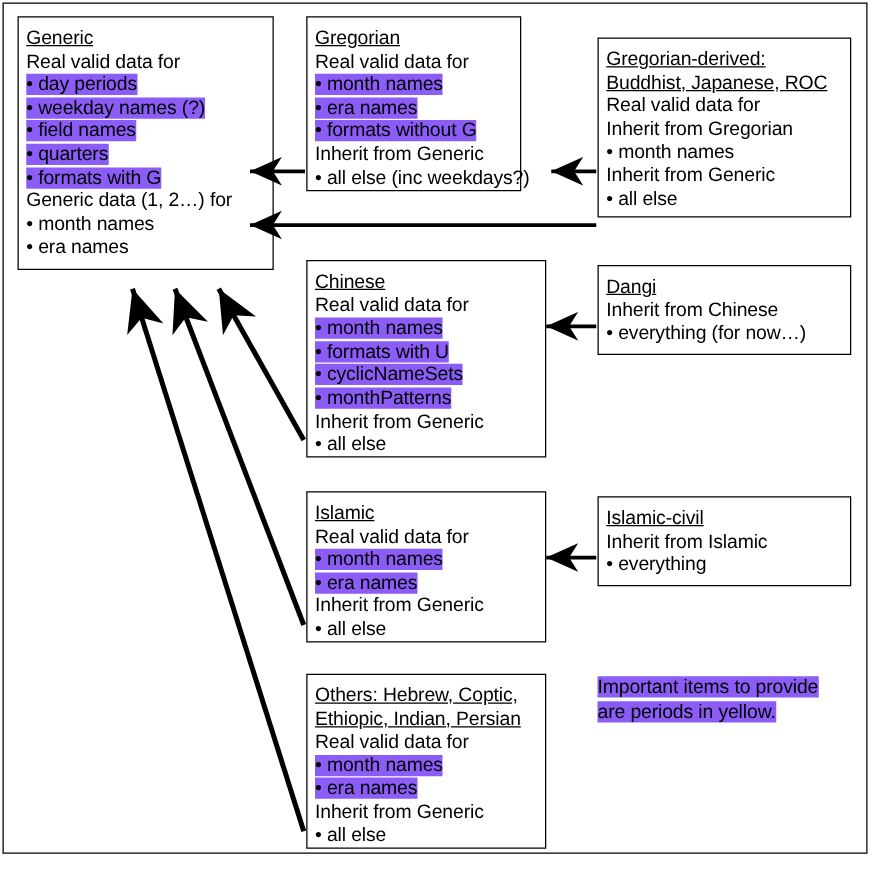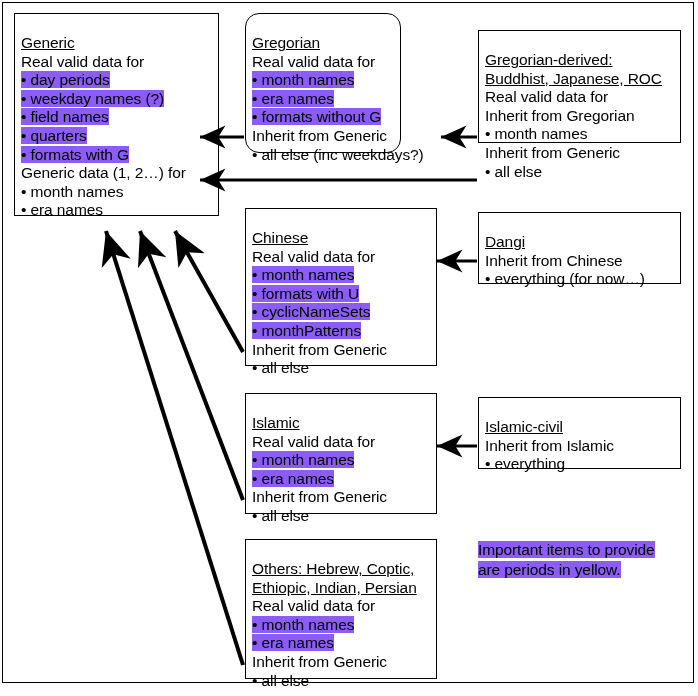--- a/index.html
+++ b/index.html
@@ -24,21 +24,21 @@
     width: 692px;
     height: 681px;
     border: 1.5px solid #000000;
     box-sizing: border-box;
   }
   .box {
     position: absolute;
     border: 1.5px solid #000000;
     box-sizing: border-box;
     background: #ffffff;
-    padding: 20px 5px 4px 6px;
+    padding: 8px 5px 4px 6px;
     z-index: 3;
   }
   .line {
     font-size: 15.5px;
     line-height: 18.6px;
     color: #000000;
     white-space: nowrap;
     letter-spacing: -0.1px;
   }
   .line.hdr {
@@ -120,31 +120,31 @@
     <div class="line"><span class="hl">• day periods</span></div>
     <div class="line"><span class="hl">• weekday names (?)</span></div>
     <div class="line"><span class="hl">• field names</span></div>
     <div class="line"><span class="hl">• quarters</span></div>
     <div class="line"><span class="hl">• formats with G</span></div>
     <div class="line"><span>Generic data (1, 2…) for</span></div>
     <div class="line"><span>• month names</span></div>
     <div class="line"><span>• era names</span></div>
   </div>
 
-  <div class="box" style="left:245px; top:13px; width:156px; height:140px;border-radius:14px;">
+  <div class="box" style="left:245px; top:13px; width:172px; height:140px;">
     <div class="line hdr">Gregorian</div>
     <div class="line"><span>Real valid data for</span></div>
     <div class="line"><span class="hl">• month names</span></div>
     <div class="line"><span class="hl">• era names</span></div>
     <div class="line"><span class="hl">• formats without G</span></div>
     <div class="line"><span>Inherit from Generic</span></div>
     <div class="line"><span>• all else (inc weekdays?)</span></div>
   </div>
 
-  <div class="box" style="left:478px; top:30px; width:203px; height:113px;">
+  <div class="box" style="left:478px; top:30px; width:203px; height:144px;">
     <div class="line hdr">Gregorian-derived:</div>
     <div class="line hdr">Buddhist, Japanese, ROC</div>
     <div class="line"><span>Real valid data for</span></div>
     <div class="line"><span>Inherit from Gregorian</span></div>
     <div class="line"><span>• month names</span></div>
     <div class="line"><span>Inherit from Generic</span></div>
     <div class="line"><span>• all else</span></div>
   </div>
 
   <div class="box" style="left:245px; top:208px; width:192px; height:158px;">

